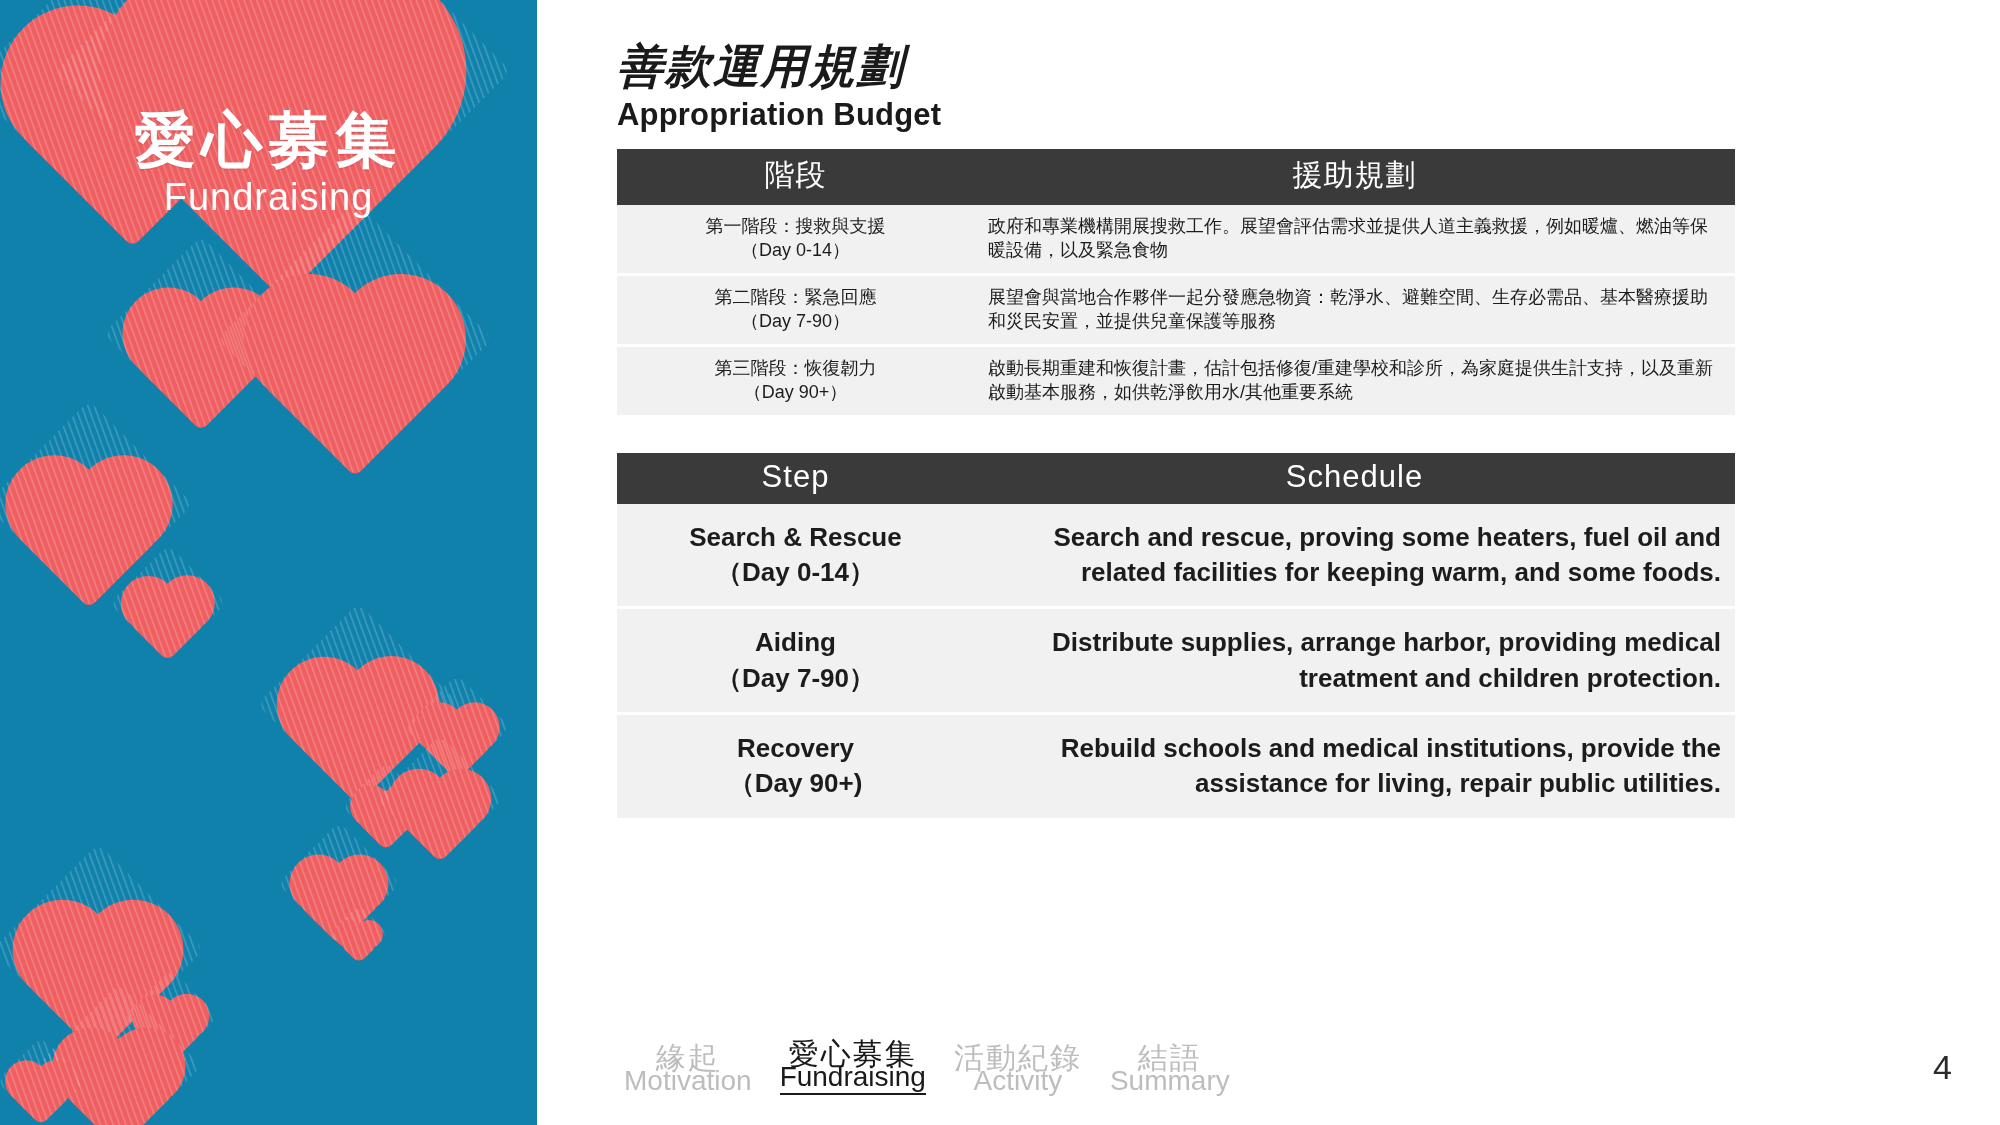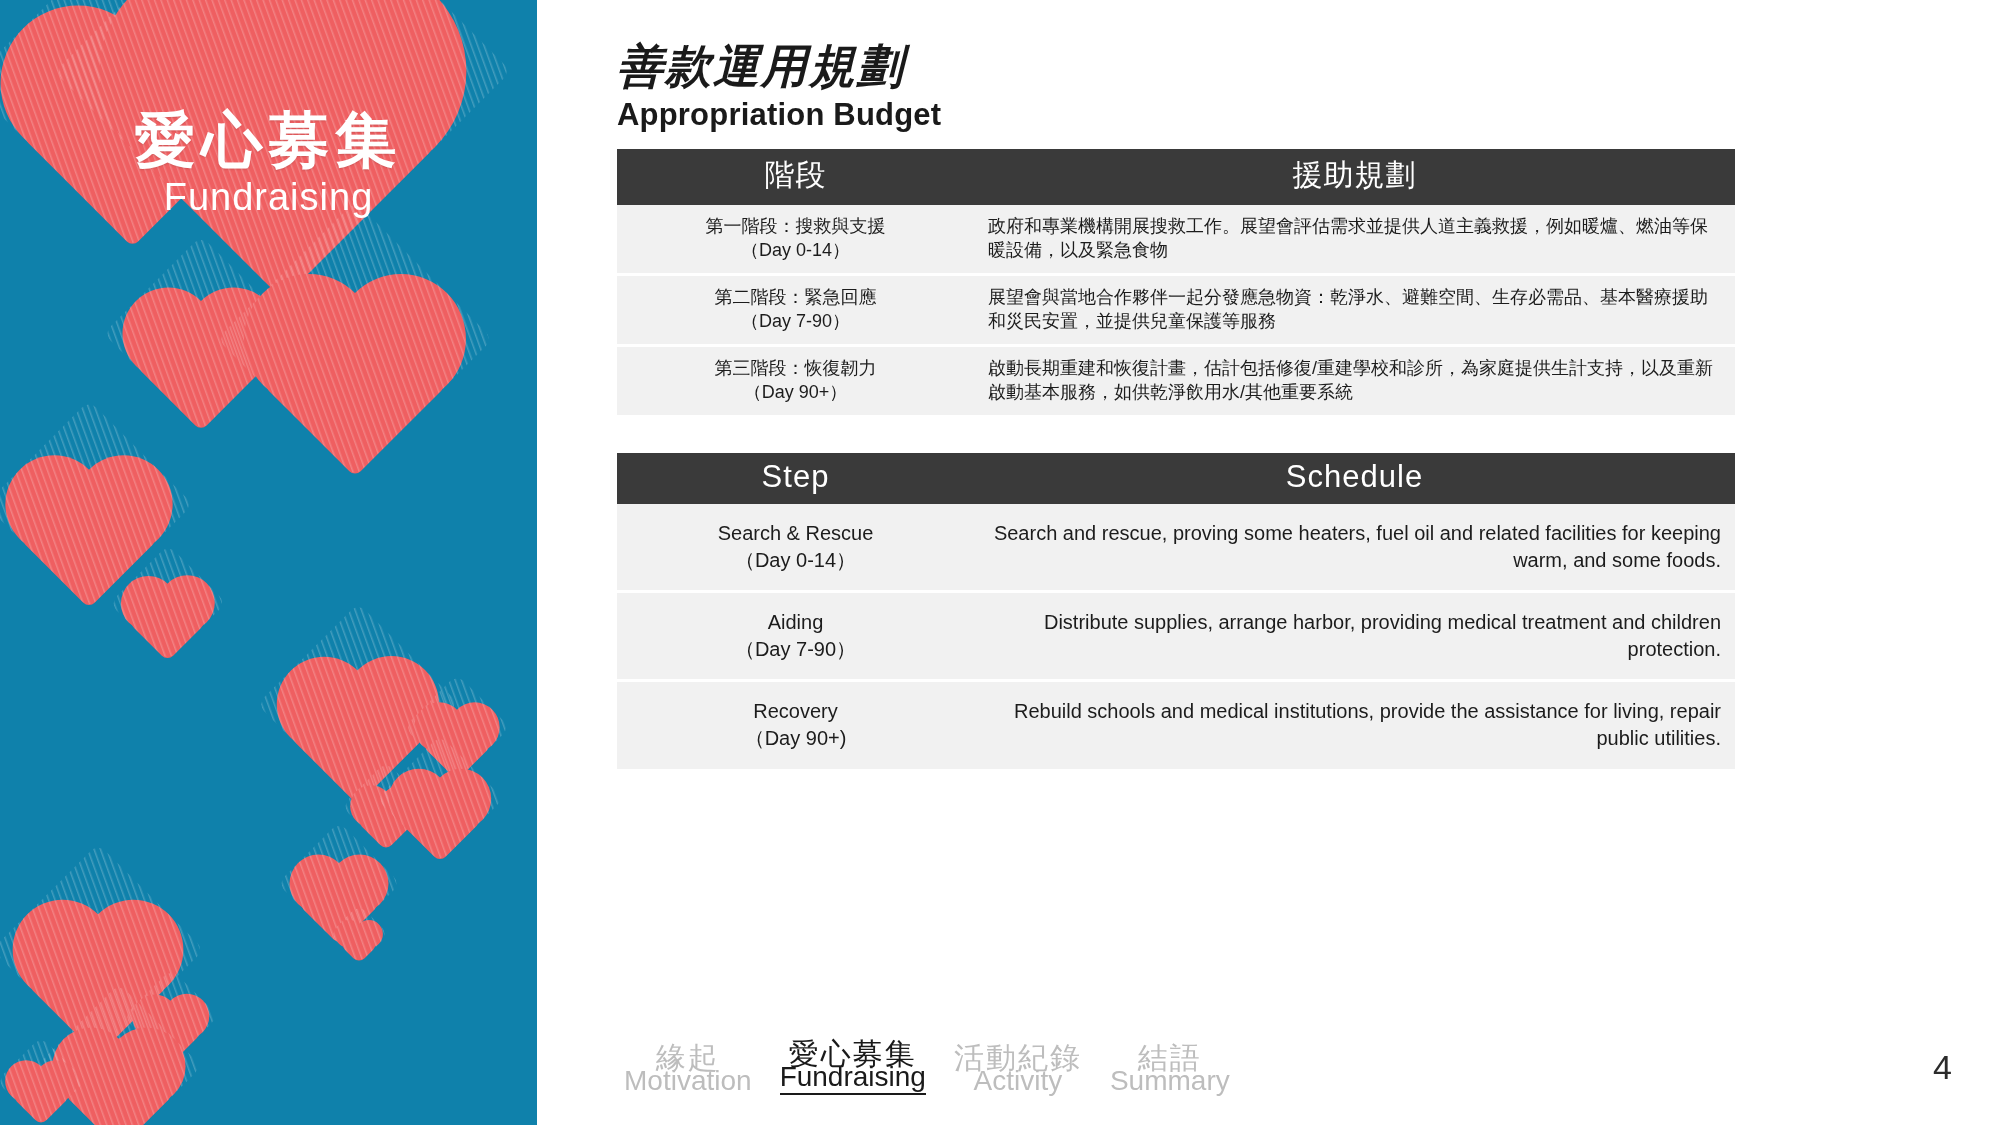--- a/index.html
+++ b/index.html
@@ -142,21 +142,21 @@
     padding: 10px 8px;
   }
   table.budget tbody td.desc {
     text-align: left;
     padding: 10px 14px 10px 14px;
   }
   table.budget tbody tr:last-child td { border-bottom: none; }
 
   .tbl-gap { height: 22px; }
 
-  table.en-table tbody td { font-size: 20px; line-height: 1.36; }
+  table.en-table tbody td { font-size: 26px; line-height: 1.36; font-weight: bold; }
   table.en-table tbody td.step { padding: 16px 8px; }
   table.en-table tbody td.desc { padding: 16px 14px; text-align: right; }
   table.en-table thead th { font-size: 31px; }
 
   
   .footer-nav {
     position: absolute;
     left: 624px;
     bottom: 28px;
     display: flex;

